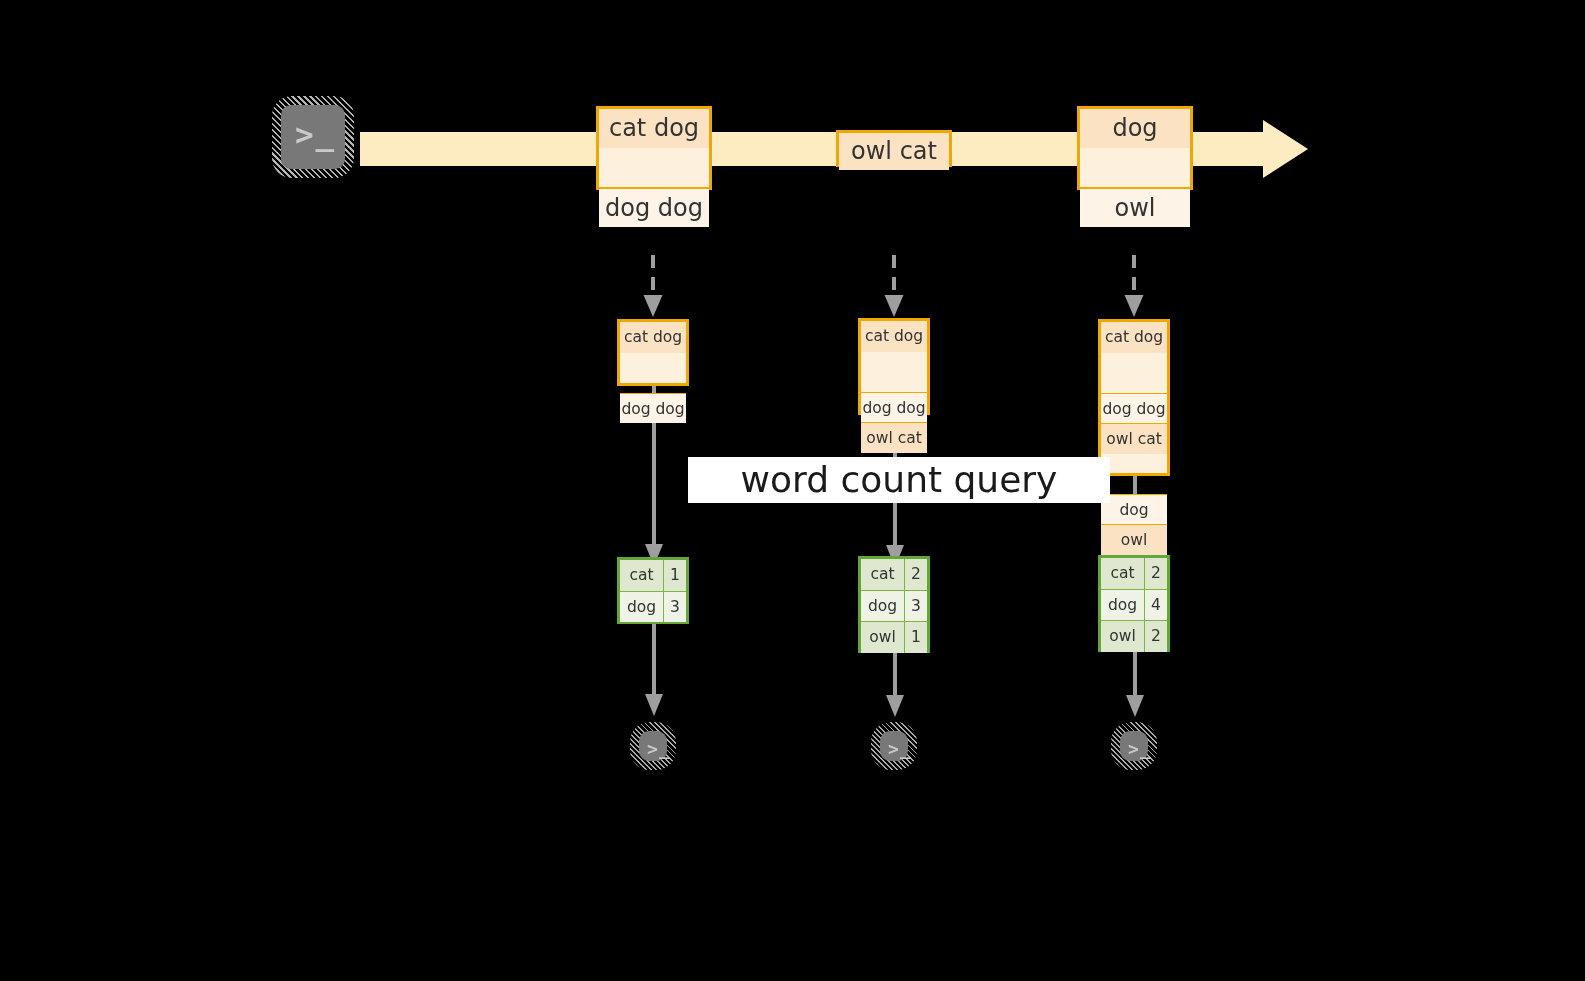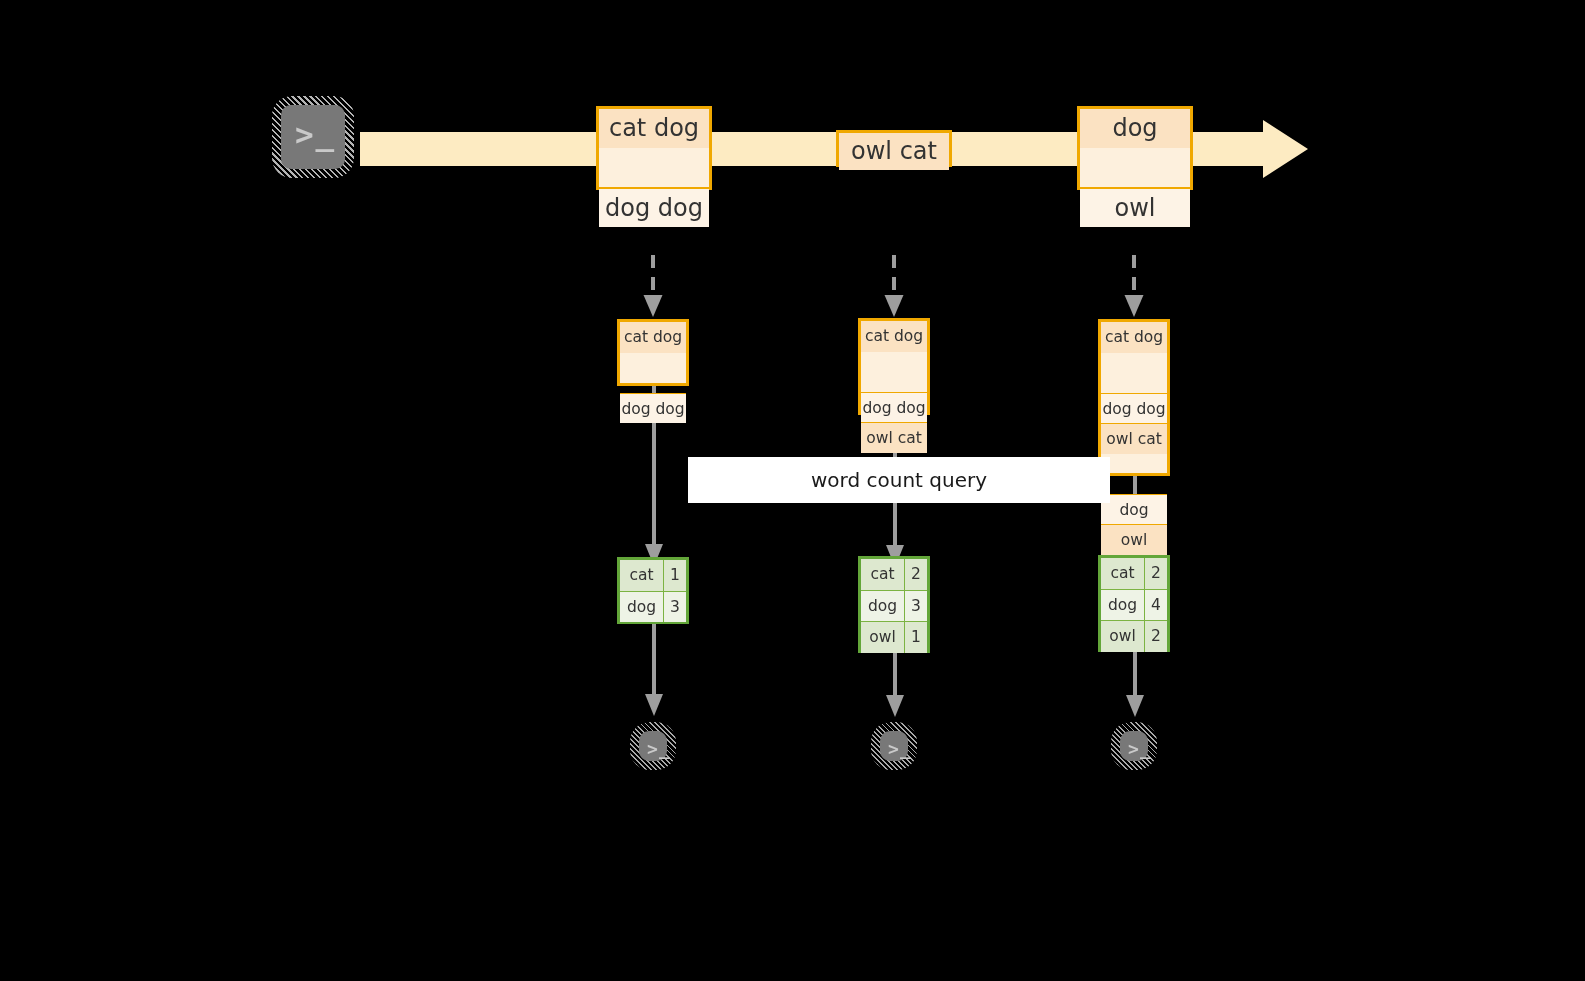--- a/index.html
+++ b/index.html
@@ -149,21 +149,21 @@
 
   
   .query-label {
     position: absolute;
     left: 688px;
     top: 457px;
     width: 422px;
     height: 46px;
     background: #ffffff;
     color: #1a1a1a;
-    font-size: 20px;
+    font-size: 36px;
     line-height: 46px;
     text-align: center;
     z-index: 8;
     white-space: nowrap;
   }
 </style>
 </head>
 <body>
 
 <div id="stage">

